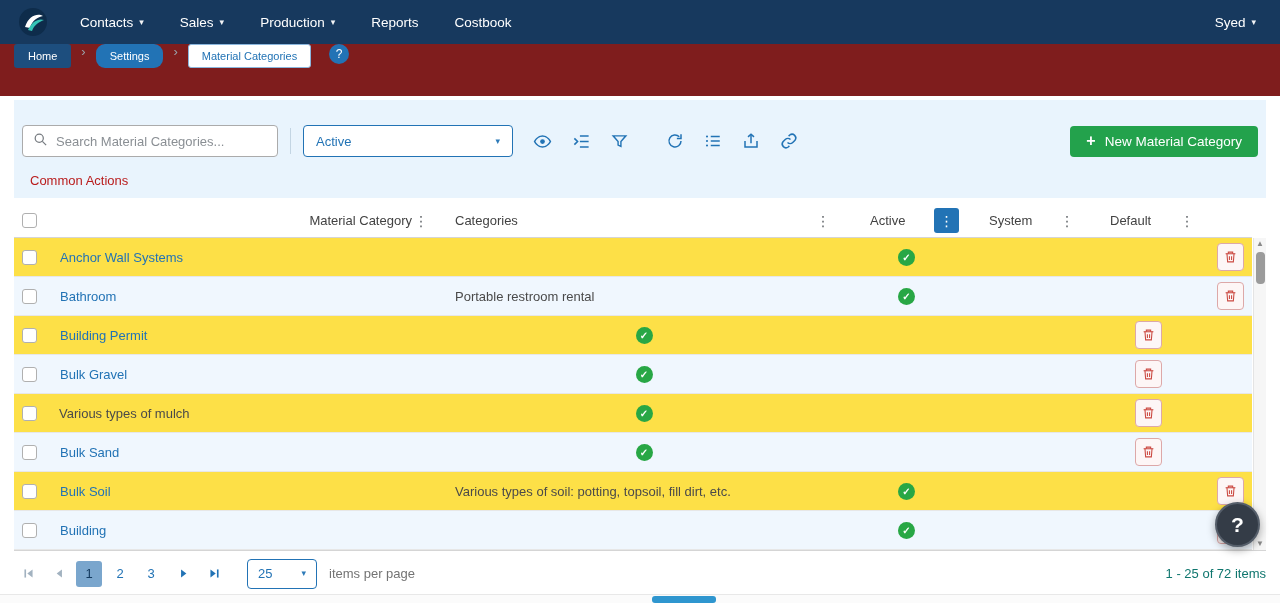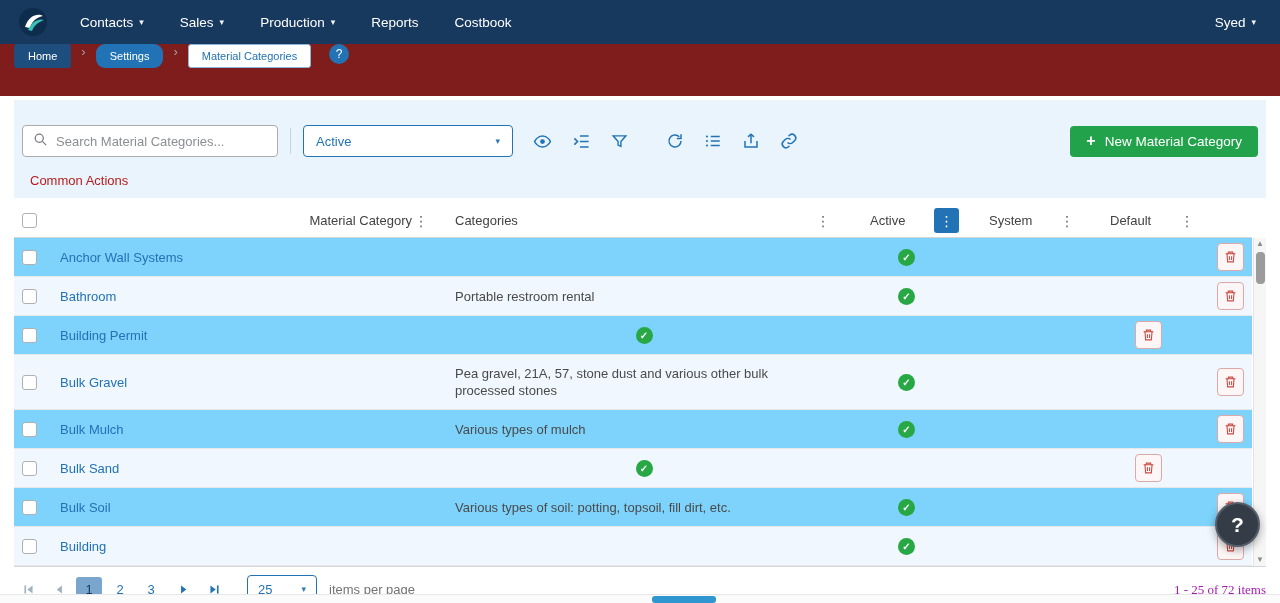--- a/index.html
+++ b/index.html
@@ -83,21 +83,21 @@
   .hcell.col-default { padding-left: 22px; padding-right: 12px; justify-content: space-between; }
   .kebab { color: #5f6368; font-size: 14px; cursor: pointer; padding: 0 2px; }
   .kebab-active {
     width: 25px; height: 25px; background: #2273b5; border-radius: 3px; color: #fff;
     display: flex; align-items: center; justify-content: center; font-size: 14px;
   }
   .checkbox {
     width: 15px; height: 15px; background: #fff; border: 1px solid #b0b0b0; border-radius: 3px;
     display: inline-block; cursor: pointer;
   }
-  .grid-row { border-bottom: 1px solid #e7e7e7; background: #7dd3fc; min-height: 38px; }
+  .grid-row { border-bottom: 1px solid #e7e7e7; background: #fde047; min-height: 38px; }
   .grid-row.alt { background: #f0f7fe; }
   .cell { display: flex; align-items: center; padding: 10px 0; font-size: 13px; }
   .cell.name-cell { padding-left: 16px; }
   .cell.desc-cell { padding-left: 15px; padding-right: 18px; color: #4a4a4a; line-height: 17px; }
   .cell.active-cell { justify-content: center; }
   .cell.action-cell { justify-content: center; padding: 5px 0; }
   .link { color: #2273b5; text-decoration: none; cursor: pointer; }
   .check-badge {
     width: 17px; height: 17px; border-radius: 50%; background: #28a745; color: #fff;
     display: flex; align-items: center; justify-content: center;
@@ -127,21 +127,21 @@
     min-width: 26px; height: 26px; display: flex; align-items: center; justify-content: center;
     font-size: 13px; color: #2273b5; border-radius: 3px; margin-right: 5px;
   }
   .page-btn.current { background: #7aa6cd; color: #12395e; }
   .page-size {
     width: 70px; height: 30px; border: 1px solid #2273b5; border-radius: 4px; background: #fff;
     color: #2273b5; font-size: 13px; display: flex; align-items: center; justify-content: space-between;
     padding: 0 10px; margin: 0 12px 0 16px; cursor: pointer;
   }
   .pager-label { font-size: 13px; color: #737373; }
-  .range { margin-left: auto; font-size: 13px; color: #a21caf; font-family: Liberation Serif, serif; }
+  .range { margin-left: auto; font-size: 13px; color: #0f766e; }
 
   
   .fab {
     position: fixed; right: 20px; bottom: 56px; width: 45px; height: 45px; border-radius: 50%;
     background: #343c47; border: 2px solid #555e6a; color: #fff;
     display: flex; align-items: center; justify-content: center;
     font-size: 21px; font-weight: bold; box-shadow: 0 3px 8px rgba(0,0,0,.35); cursor: pointer;
   }
   .h-scroll {
     position: fixed; left: 0; right: 0; bottom: 0; height: 9px; background: #fbfbfb;
@@ -384,23 +384,20 @@
     </div>
   </div>
 
   <div class="grid-row alt">
     <div class="cell cb-cell">
       <span class="checkbox"></span>
     </div>
     <div class="cell name-cell">
       <a class="link">Bulk Gravel</a>
     </div>
-    <div class="cell desc-cell">
-      <span>Pea gravel, 21A, 57, stone dust and various other bulk processed stones</span>
-    </div>
     <div class="cell active-cell">
       <span class="check-badge">
         <span class="check-glyph">✓</span>
       </span>
     </div>
     <div class="cell system-cell"></div>
     <div class="cell default-cell"></div>
     <div class="cell action-cell">
       <button class="trash-btn">
         <svg width="13" height="14" viewBox="0 0 24 24" fill="none" stroke="#cb4a42" stroke-width="2">
@@ -409,23 +406,20 @@
               <path d="M5.5 6l1.2 15h10.6L18.5 6"></path>
               <path d="M10 10.5v7M14 10.5v7"></path>
         </svg>
       </button>
     </div>
   </div>
 
   <div class="grid-row">
     <div class="cell cb-cell">
       <span class="checkbox"></span>
-    </div>
-    <div class="cell name-cell">
-      <a class="link">Bulk Mulch</a>
     </div>
     <div class="cell desc-cell">
       <span>Various types of mulch</span>
     </div>
     <div class="cell active-cell">
       <span class="check-badge">
         <span class="check-glyph">✓</span>
       </span>
     </div>
     <div class="cell system-cell"></div>

